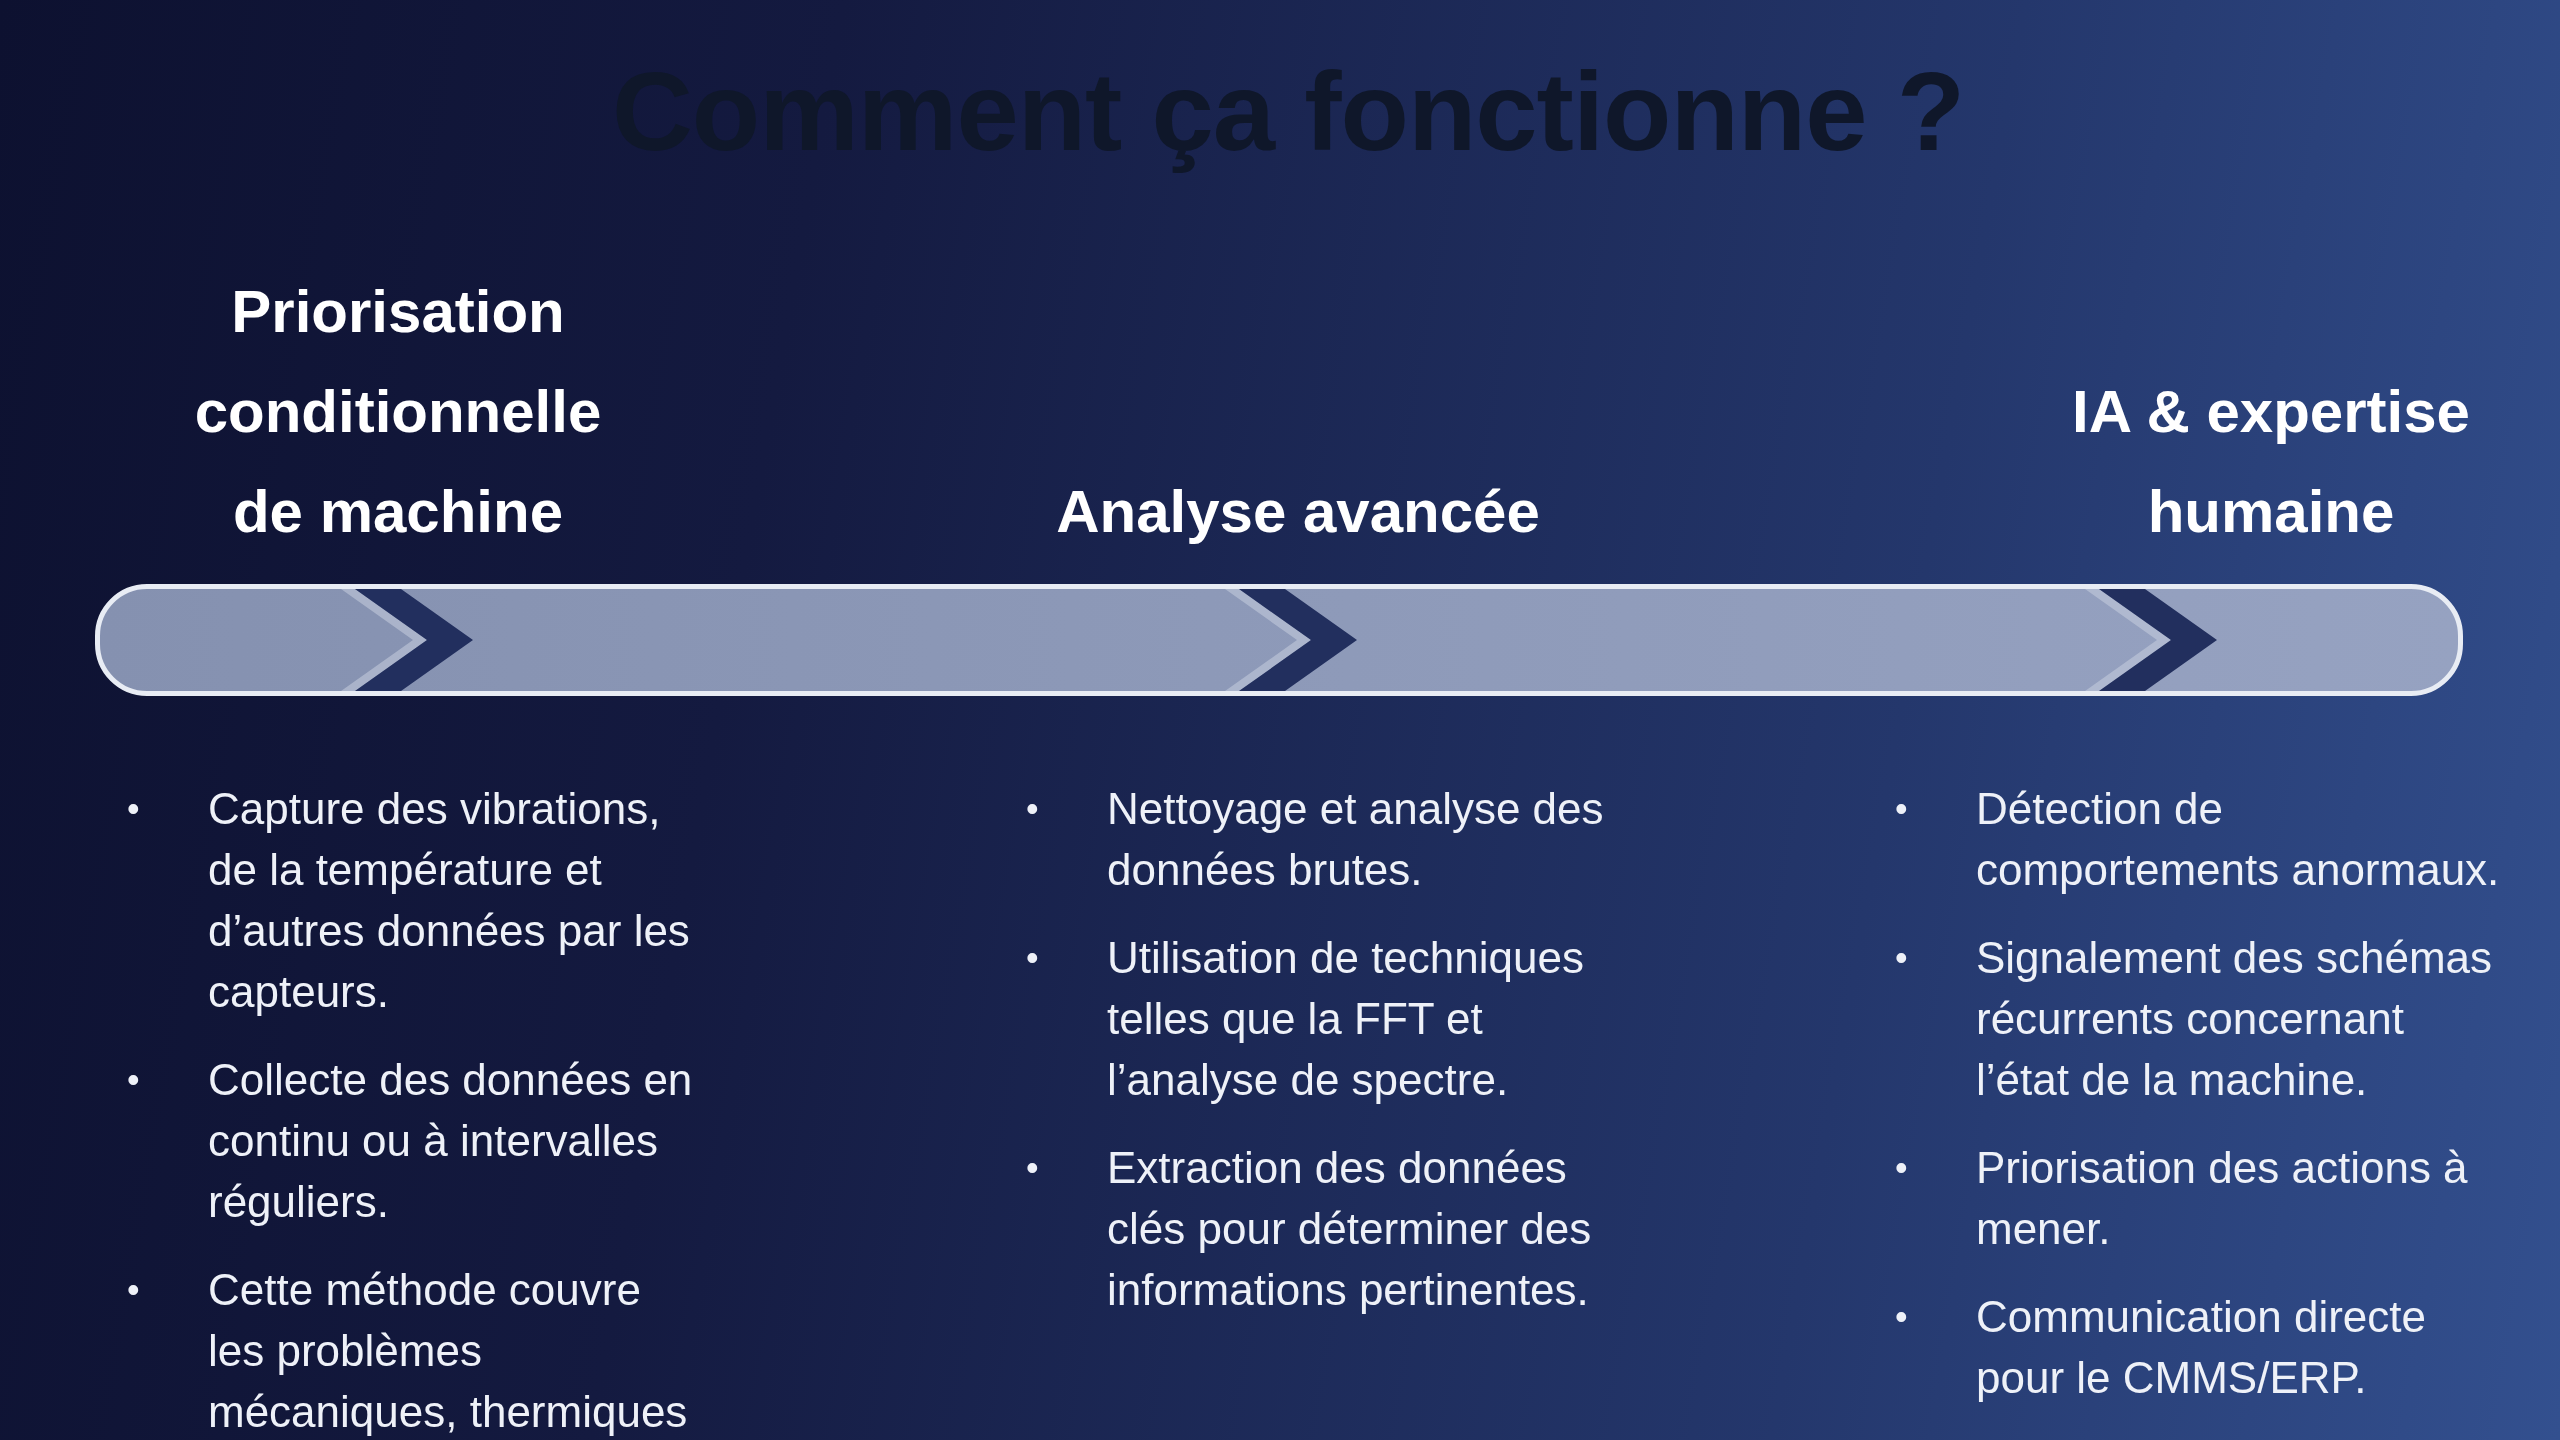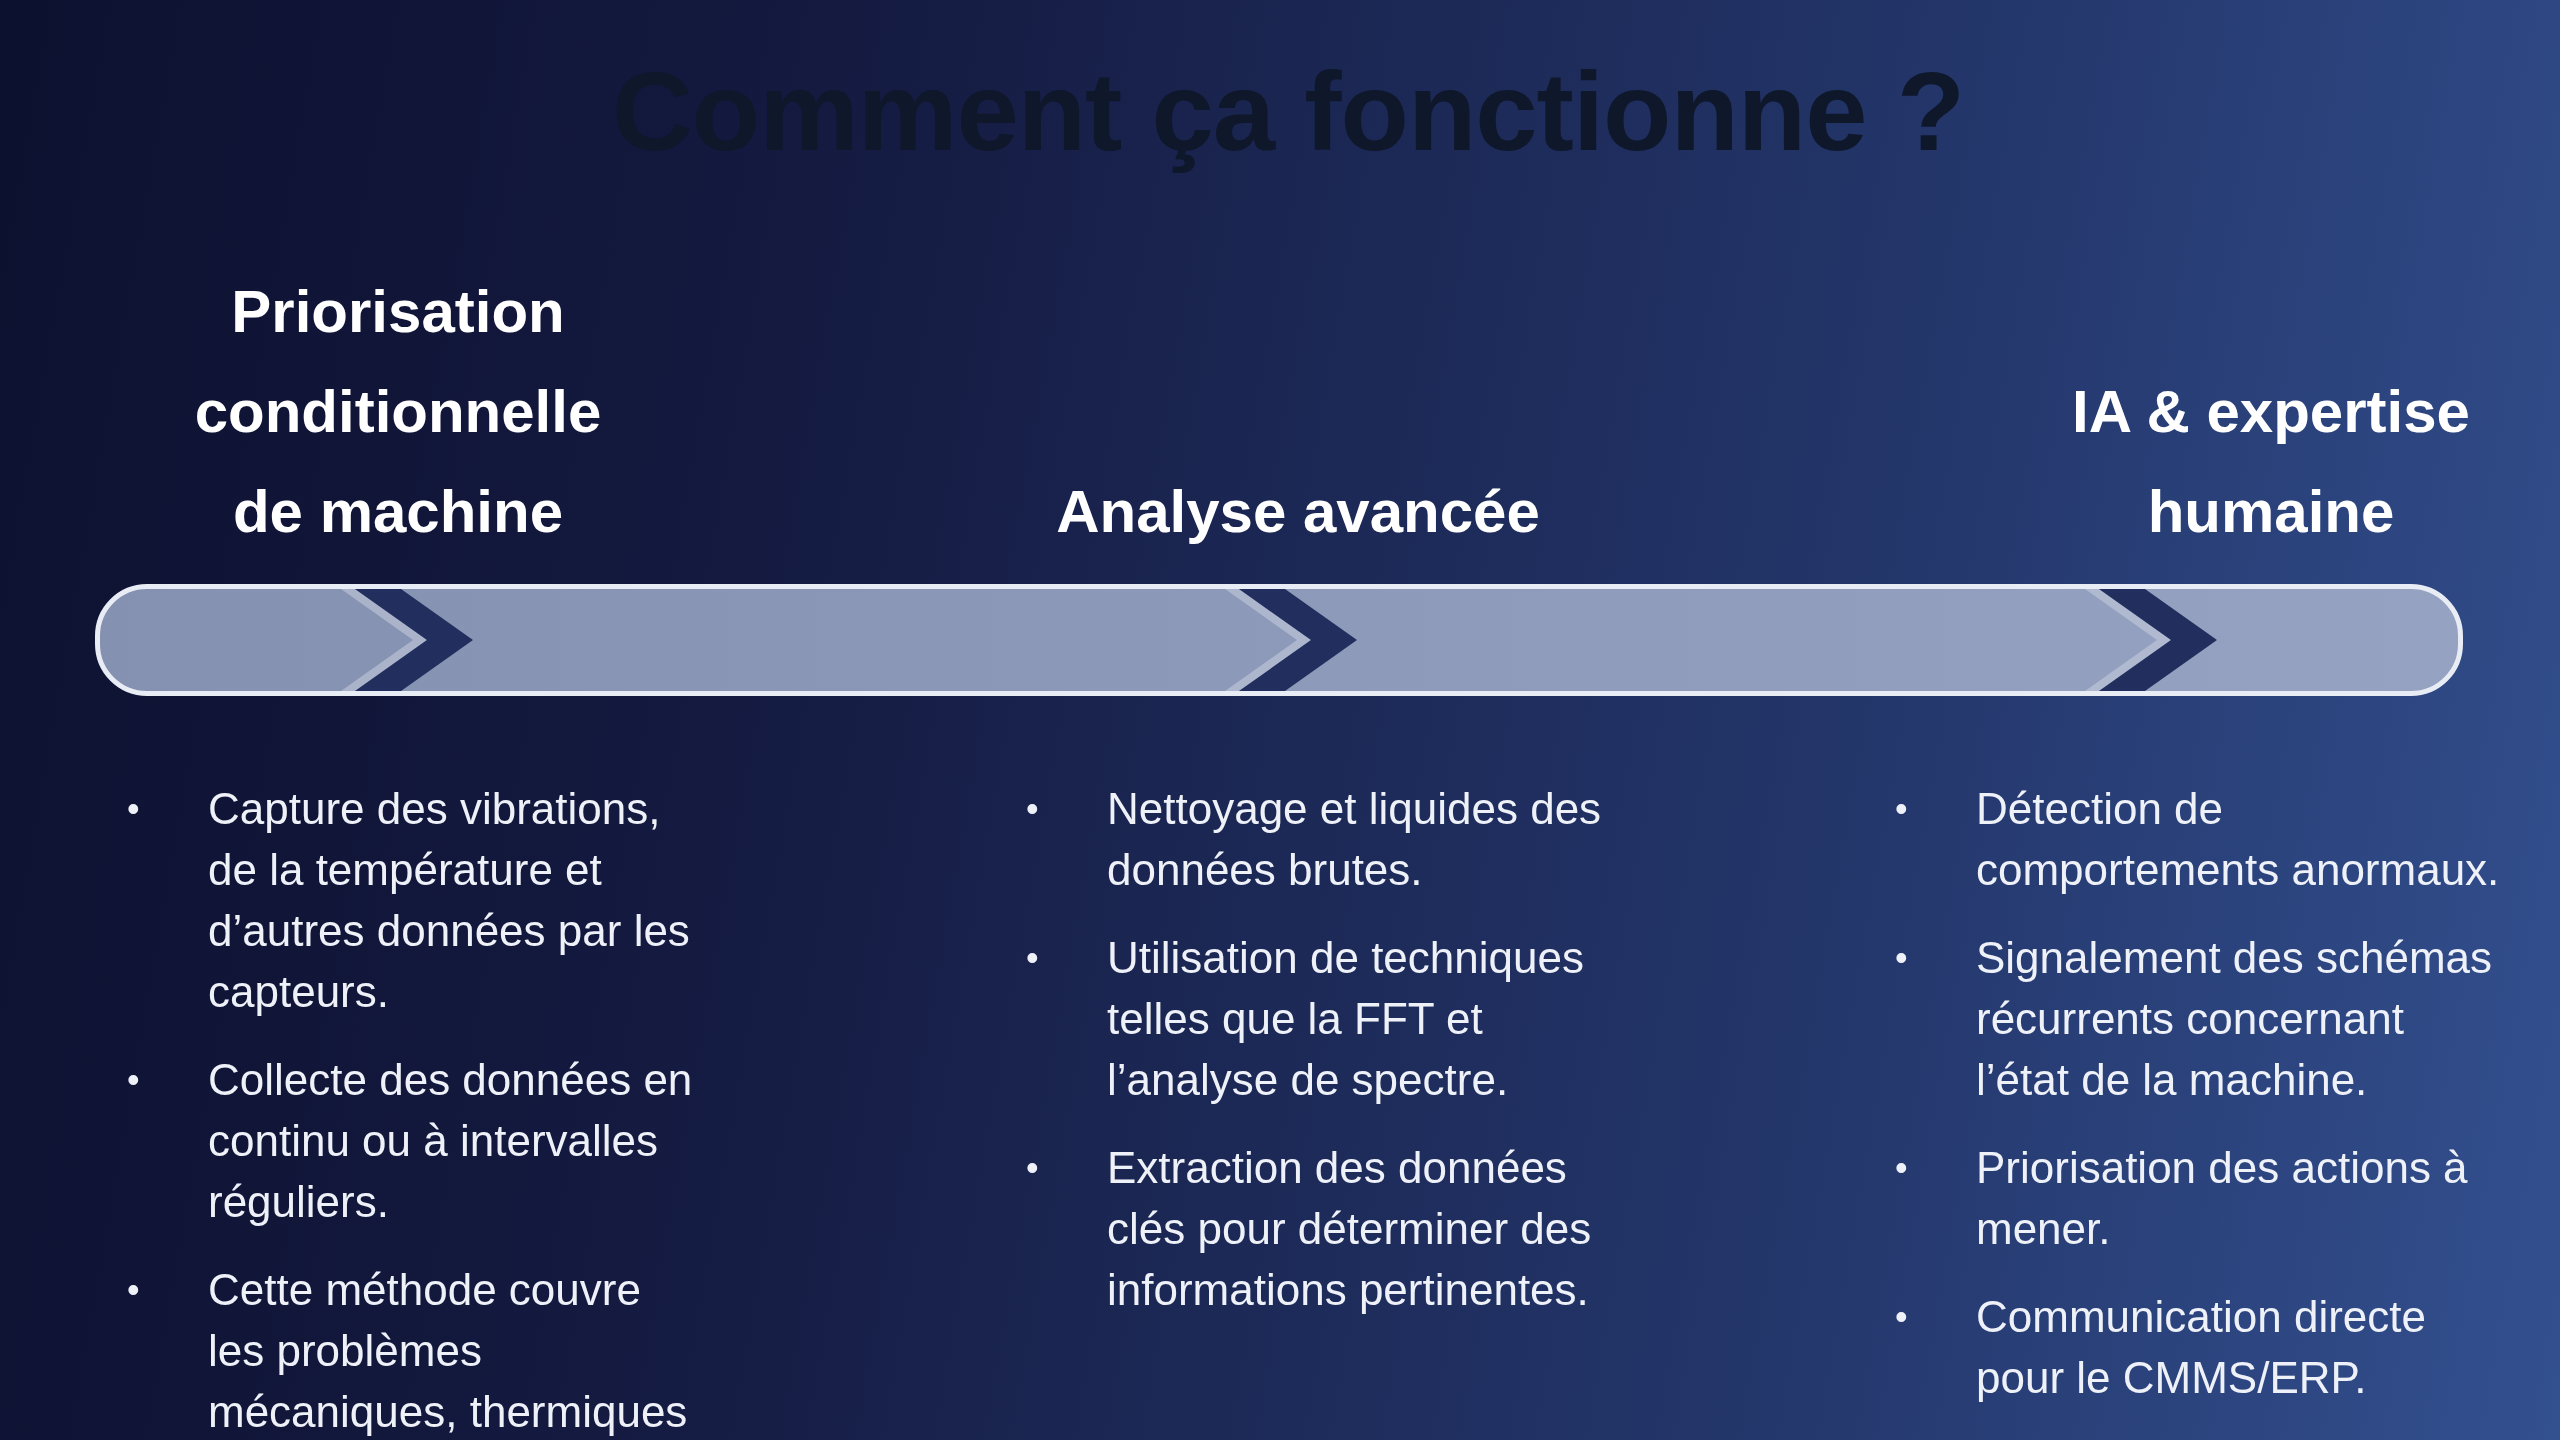--- a/index.html
+++ b/index.html
@@ -135,21 +135,21 @@
     </div>
     <div class="item">
       <span class="dot">•</span>
       <span class="btext">Cette méthode couvre les problèmes mécaniques, thermiques et les systèmes contenant des liquides.</span>
     </div>
   </div>
 
   <div class="bullets cpos2">
     <div class="item">
       <span class="dot">•</span>
-      <span class="btext">Nettoyage et liquides des données brutes.</span>
+      <span class="btext">Nettoyage et analyse des données brutes.</span>
     </div>
     <div class="item">
       <span class="dot">•</span>
       <span class="btext">Utilisation de techniques telles que la FFT et l’analyse de spectre.</span>
     </div>
     <div class="item">
       <span class="dot">•</span>
       <span class="btext">Extraction des données clés pour déterminer des informations pertinentes.</span>
     </div>
   </div>

